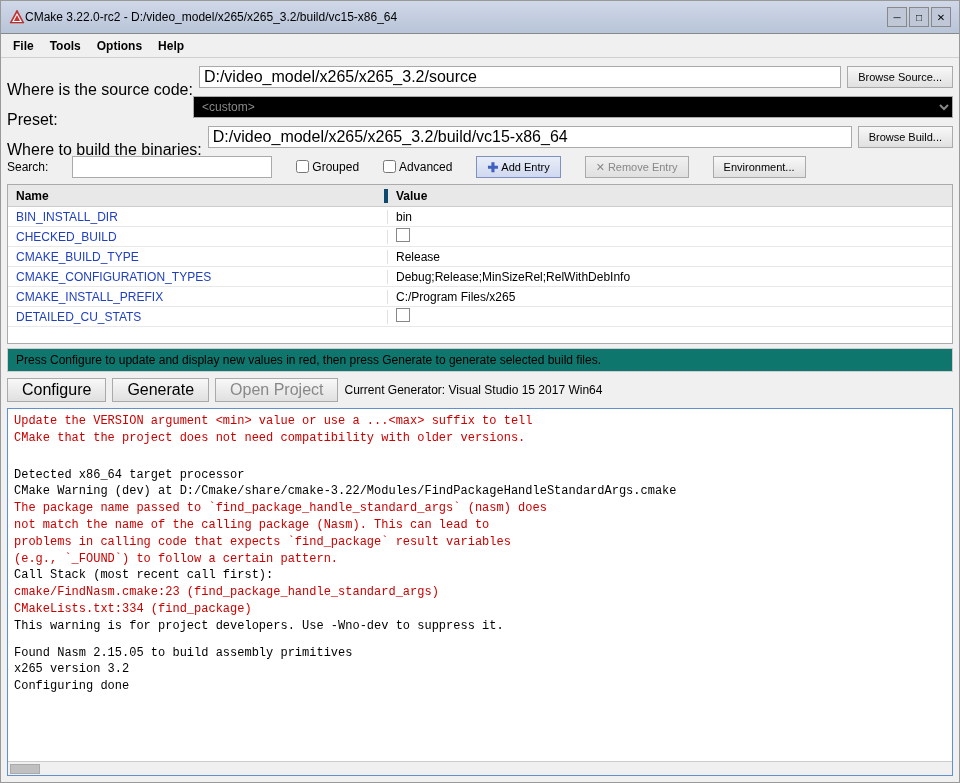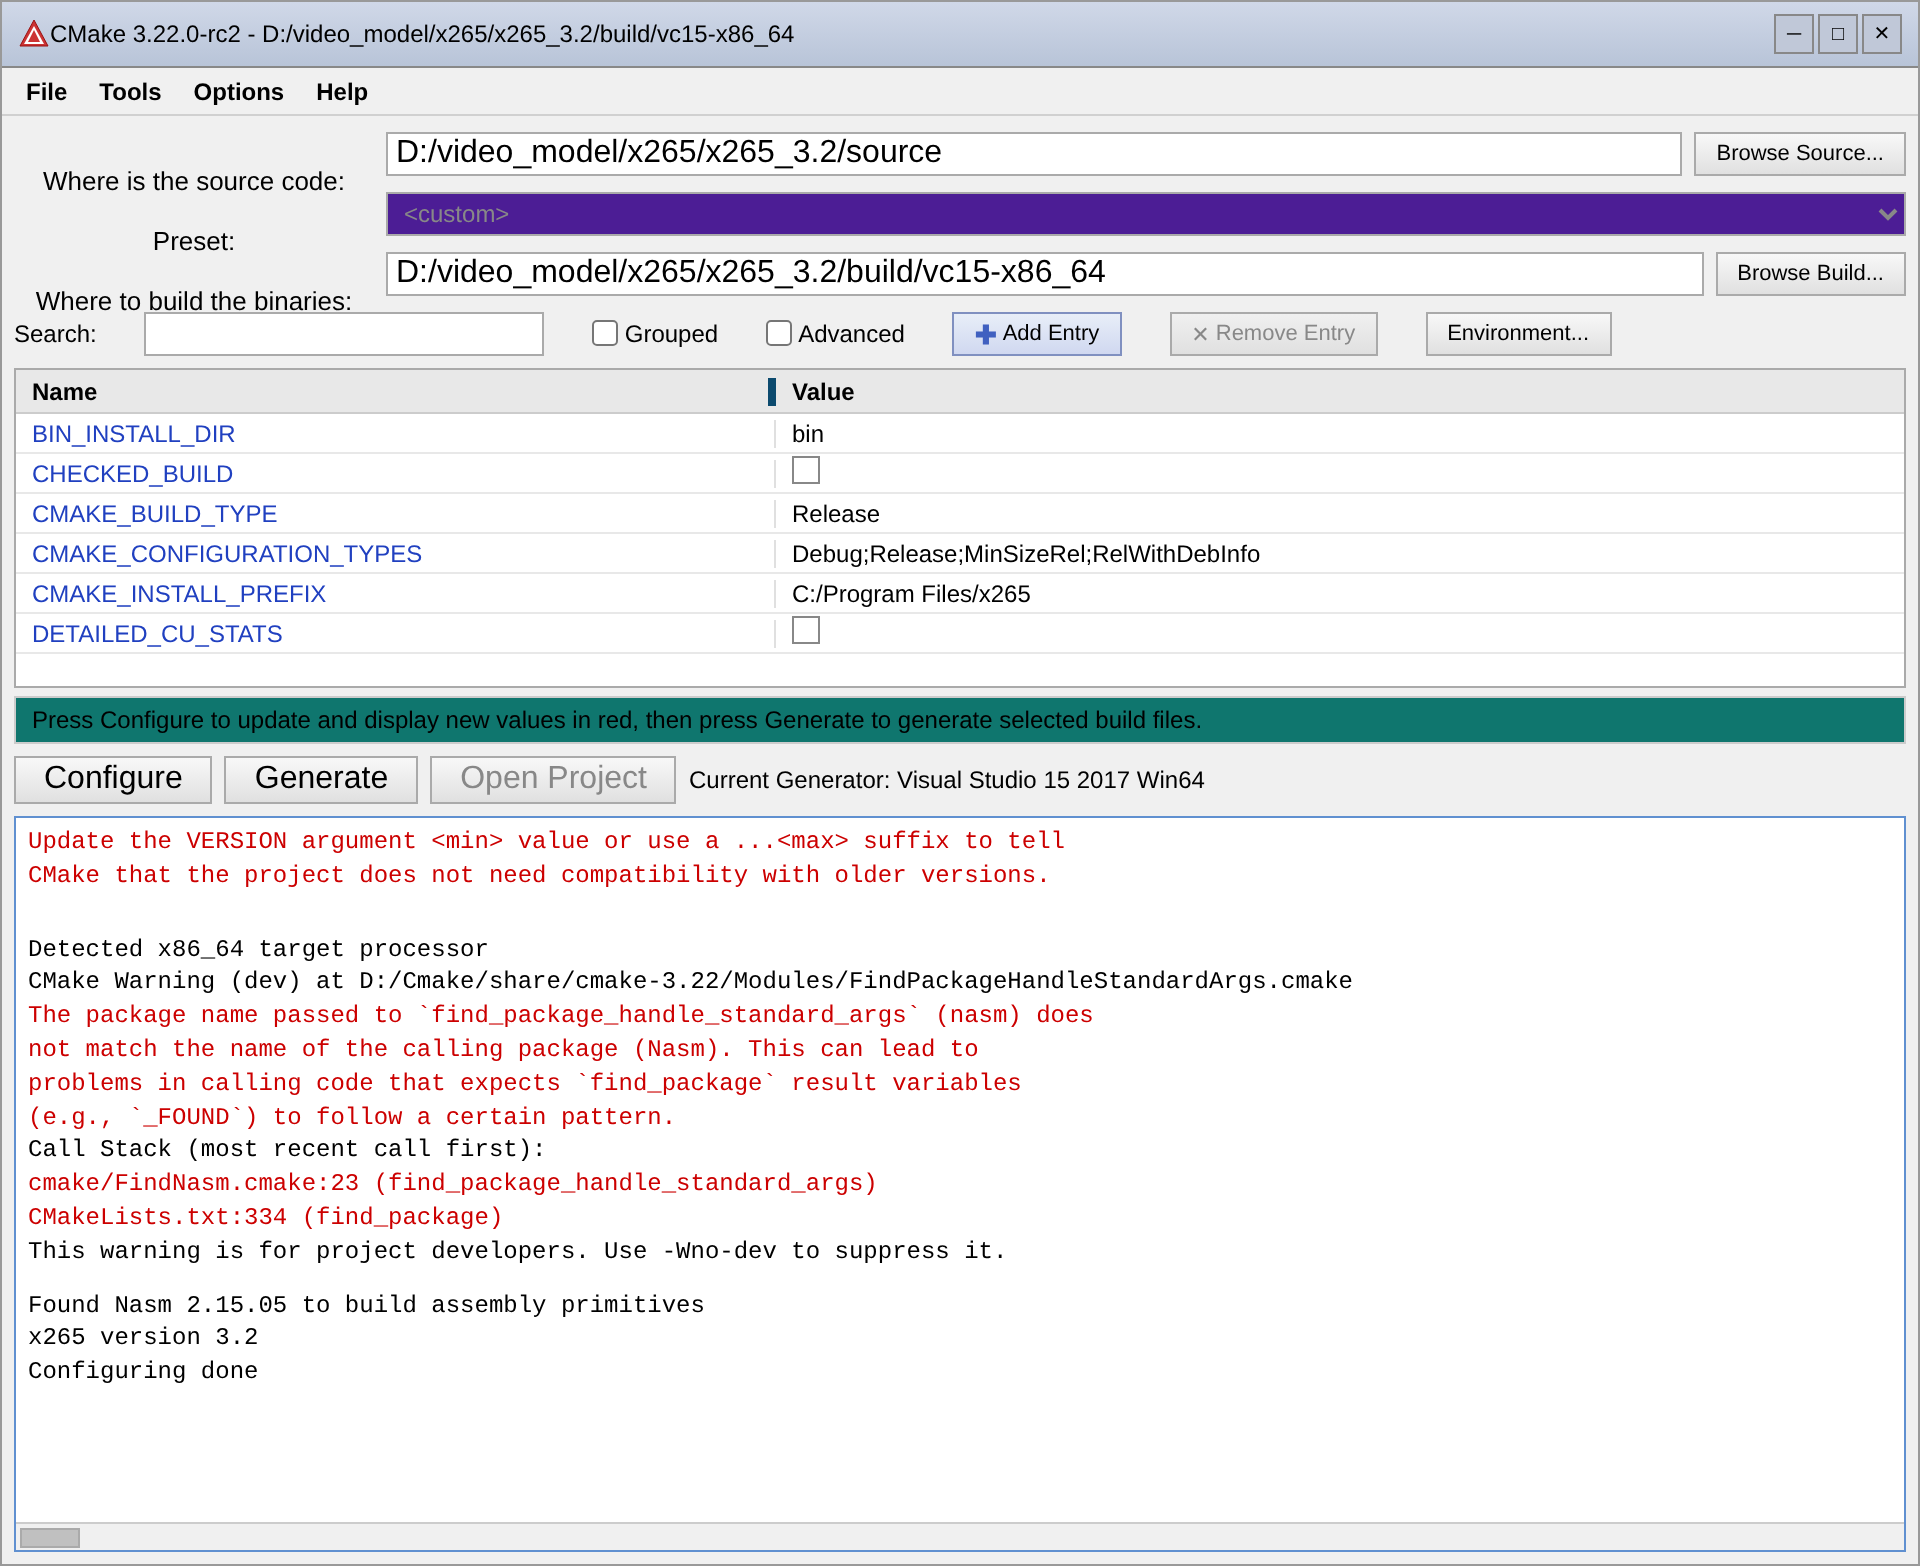--- a/index.html
+++ b/index.html
@@ -75,25 +75,25 @@
       overflow: hidden;
     }
     .form-row {
       display: flex;
       align-items: center;
       gap: 6px;
       height: 26px;
       flex-shrink: 0;
     }
     .form-label {
-      font-size: 13px;
+      font-size: 16px;
       color: #000;
       white-space: nowrap;
       min-width: 180px;
-      text-align: center;
+      text-align: left;
       margin-top: 26px;
     }
     .form-input {
       flex: 1;
       height: 22px;
       border: 1px solid #aaa;
       background: white;
       padding: 0 4px;
       font-size: 16px;
       color: #000;
@@ -105,21 +105,21 @@
       border: 1px solid #aaa;
       font-size: 11px;
       cursor: pointer;
       white-space: nowrap;
       color: #000;
     }
     .form-select {
       flex: 1;
       height: 22px;
       border: 1px solid #aaa;
-      background: #4c1d95;
+      background: #000000;
       padding: 0 4px;
       font-size: 12px;
       color: #888;
     }
     .toolbar-row {
       display: flex;
       align-items: center;
       gap: 24px;
       height: 26px;
       flex-shrink: 0;

